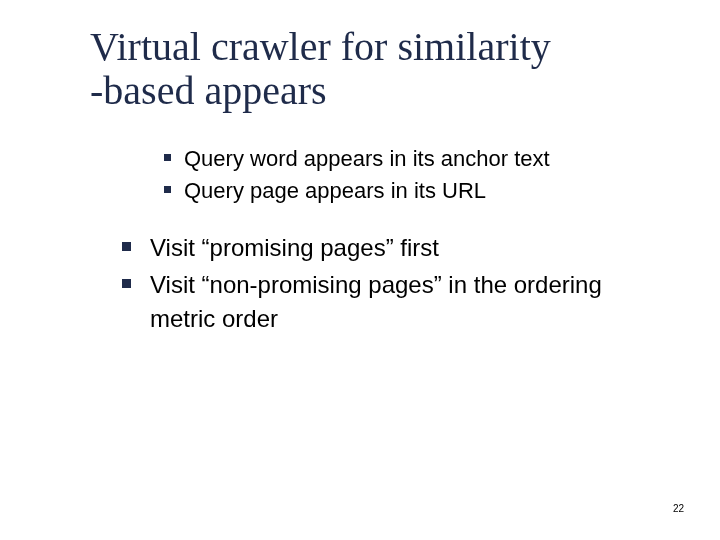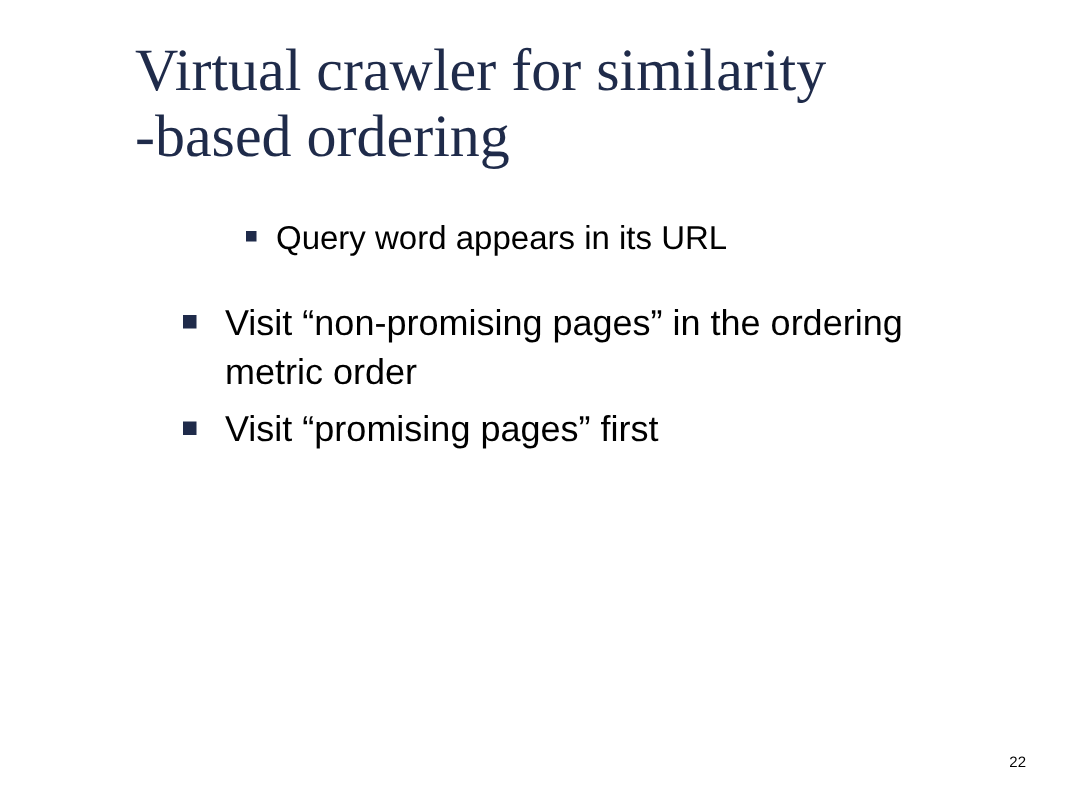--- a/index.html
+++ b/index.html
@@ -86,41 +86,45 @@
     color: #000;
   }
 </style>
 </head>
 <body>
 
 <div class="slide">
 
   <h1 class="title">
     <span>Virtual crawler for similarity</span><br>
-    <span>-based ordering</span>
+    <span>-based appears</span>
   </h1>
 
   <div class="content">
 
 
     <ul class="subitems">
       <li>
         <span class="bullet"></span>
-        <span>Query word appears in its URL</span>
+        <span>Query word appears in its anchor text</span>
+      </li>
+      <li>
+        <span class="bullet"></span>
+        <span>Query page appears in its URL</span>
       </li>
     </ul>
 
     <ul class="mainitems">
       <li>
         <span class="bullet"></span>
-        <span>Visit “non-promising pages” in the ordering metric order</span>
+        <span>Visit “promising pages” first</span>
       </li>
       <li>
         <span class="bullet"></span>
-        <span>Visit “promising pages” first</span>
+        <span>Visit “non-promising pages” in the ordering metric order</span>
       </li>
     </ul>
 
   </div>
 
   <div class="pagenum">22</div>
 
 </div>
 
 </body></html>

